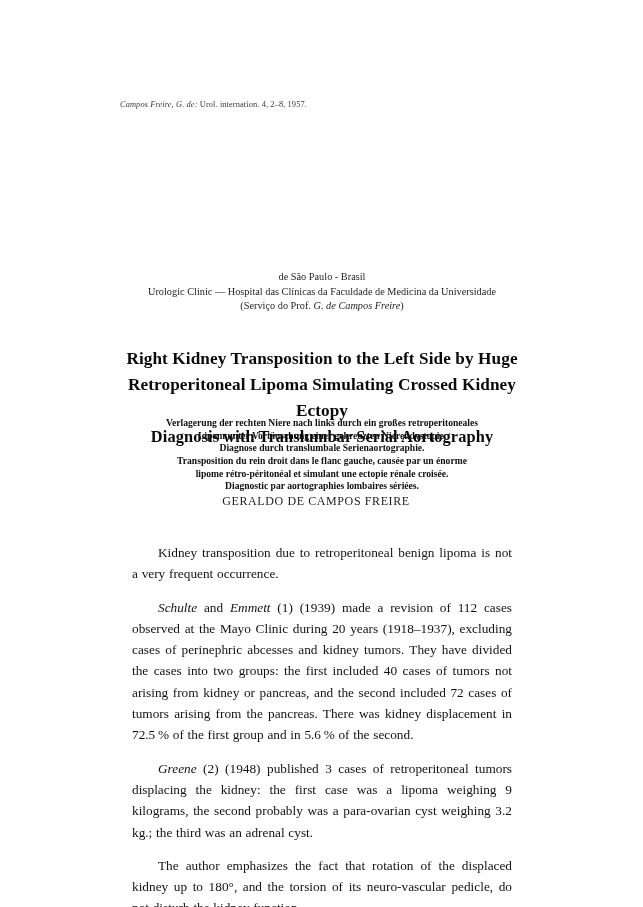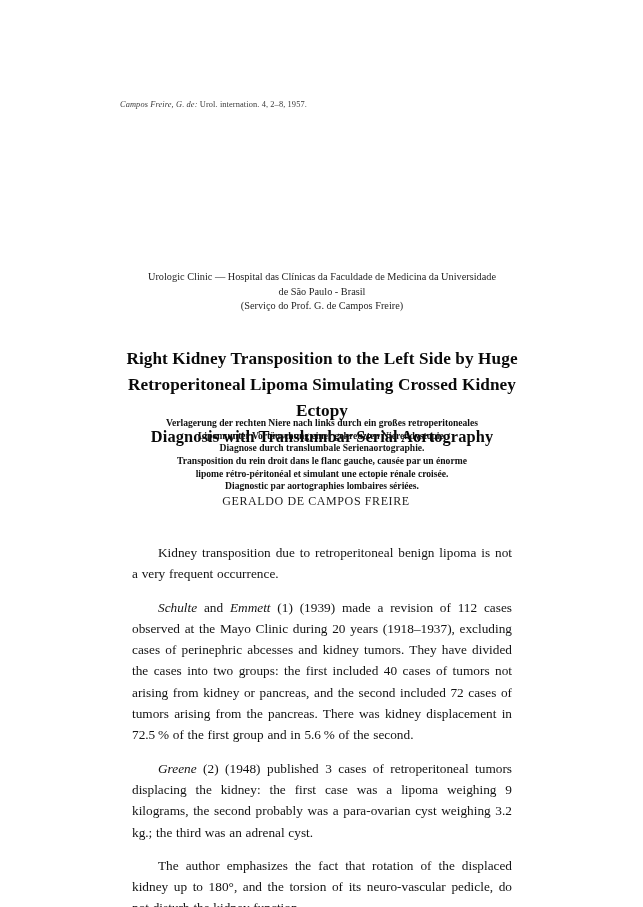--- a/index.html
+++ b/index.html
@@ -46,20 +46,21 @@
     position: absolute;
     left: 110px;
     top: 270px;
     width: 424px;
     text-align: center;
     font-size: 10.3px;
     line-height: 14.6px;
     color: #242424;
   }
   .affil .it {
+    font-style: italic;
   }
 
   
   .title-main {
     position: absolute;
     left: 108px;
     top: 326px;
     width: 428px;
     text-align: center;
     font-size: 17.2px;
@@ -135,22 +136,22 @@
 <body>
 
 <div class="page">
 
   <div class="citation">
     <span class="it">Campos Freire, G. de:</span>
     <span>Urol. internation. 4, 2–8, 1957.</span>
   </div>
 
   <div class="affil">
+    <div>de São Paulo - Brasil</div>
     <div>Urologic Clinic — Hospital das Clínicas da Faculdade de Medicina da Universidade</div>
-    <div>de São Paulo - Brasil</div>
     <div>
       <span>(Serviço do Prof. </span><span class="it">G. de Campos Freire</span><span>)</span>
     </div>
   </div>
 
   <h1 class="title-main">
     <div>Right Kidney Transposition to the Left Side by Huge</div>
     <div>Retroperitoneal Lipoma Simulating Crossed Kidney</div>
     <div>Ectopy</div>
     <div class="sub-line">Diagnosis with Translumbar Serial Aortography</div>

